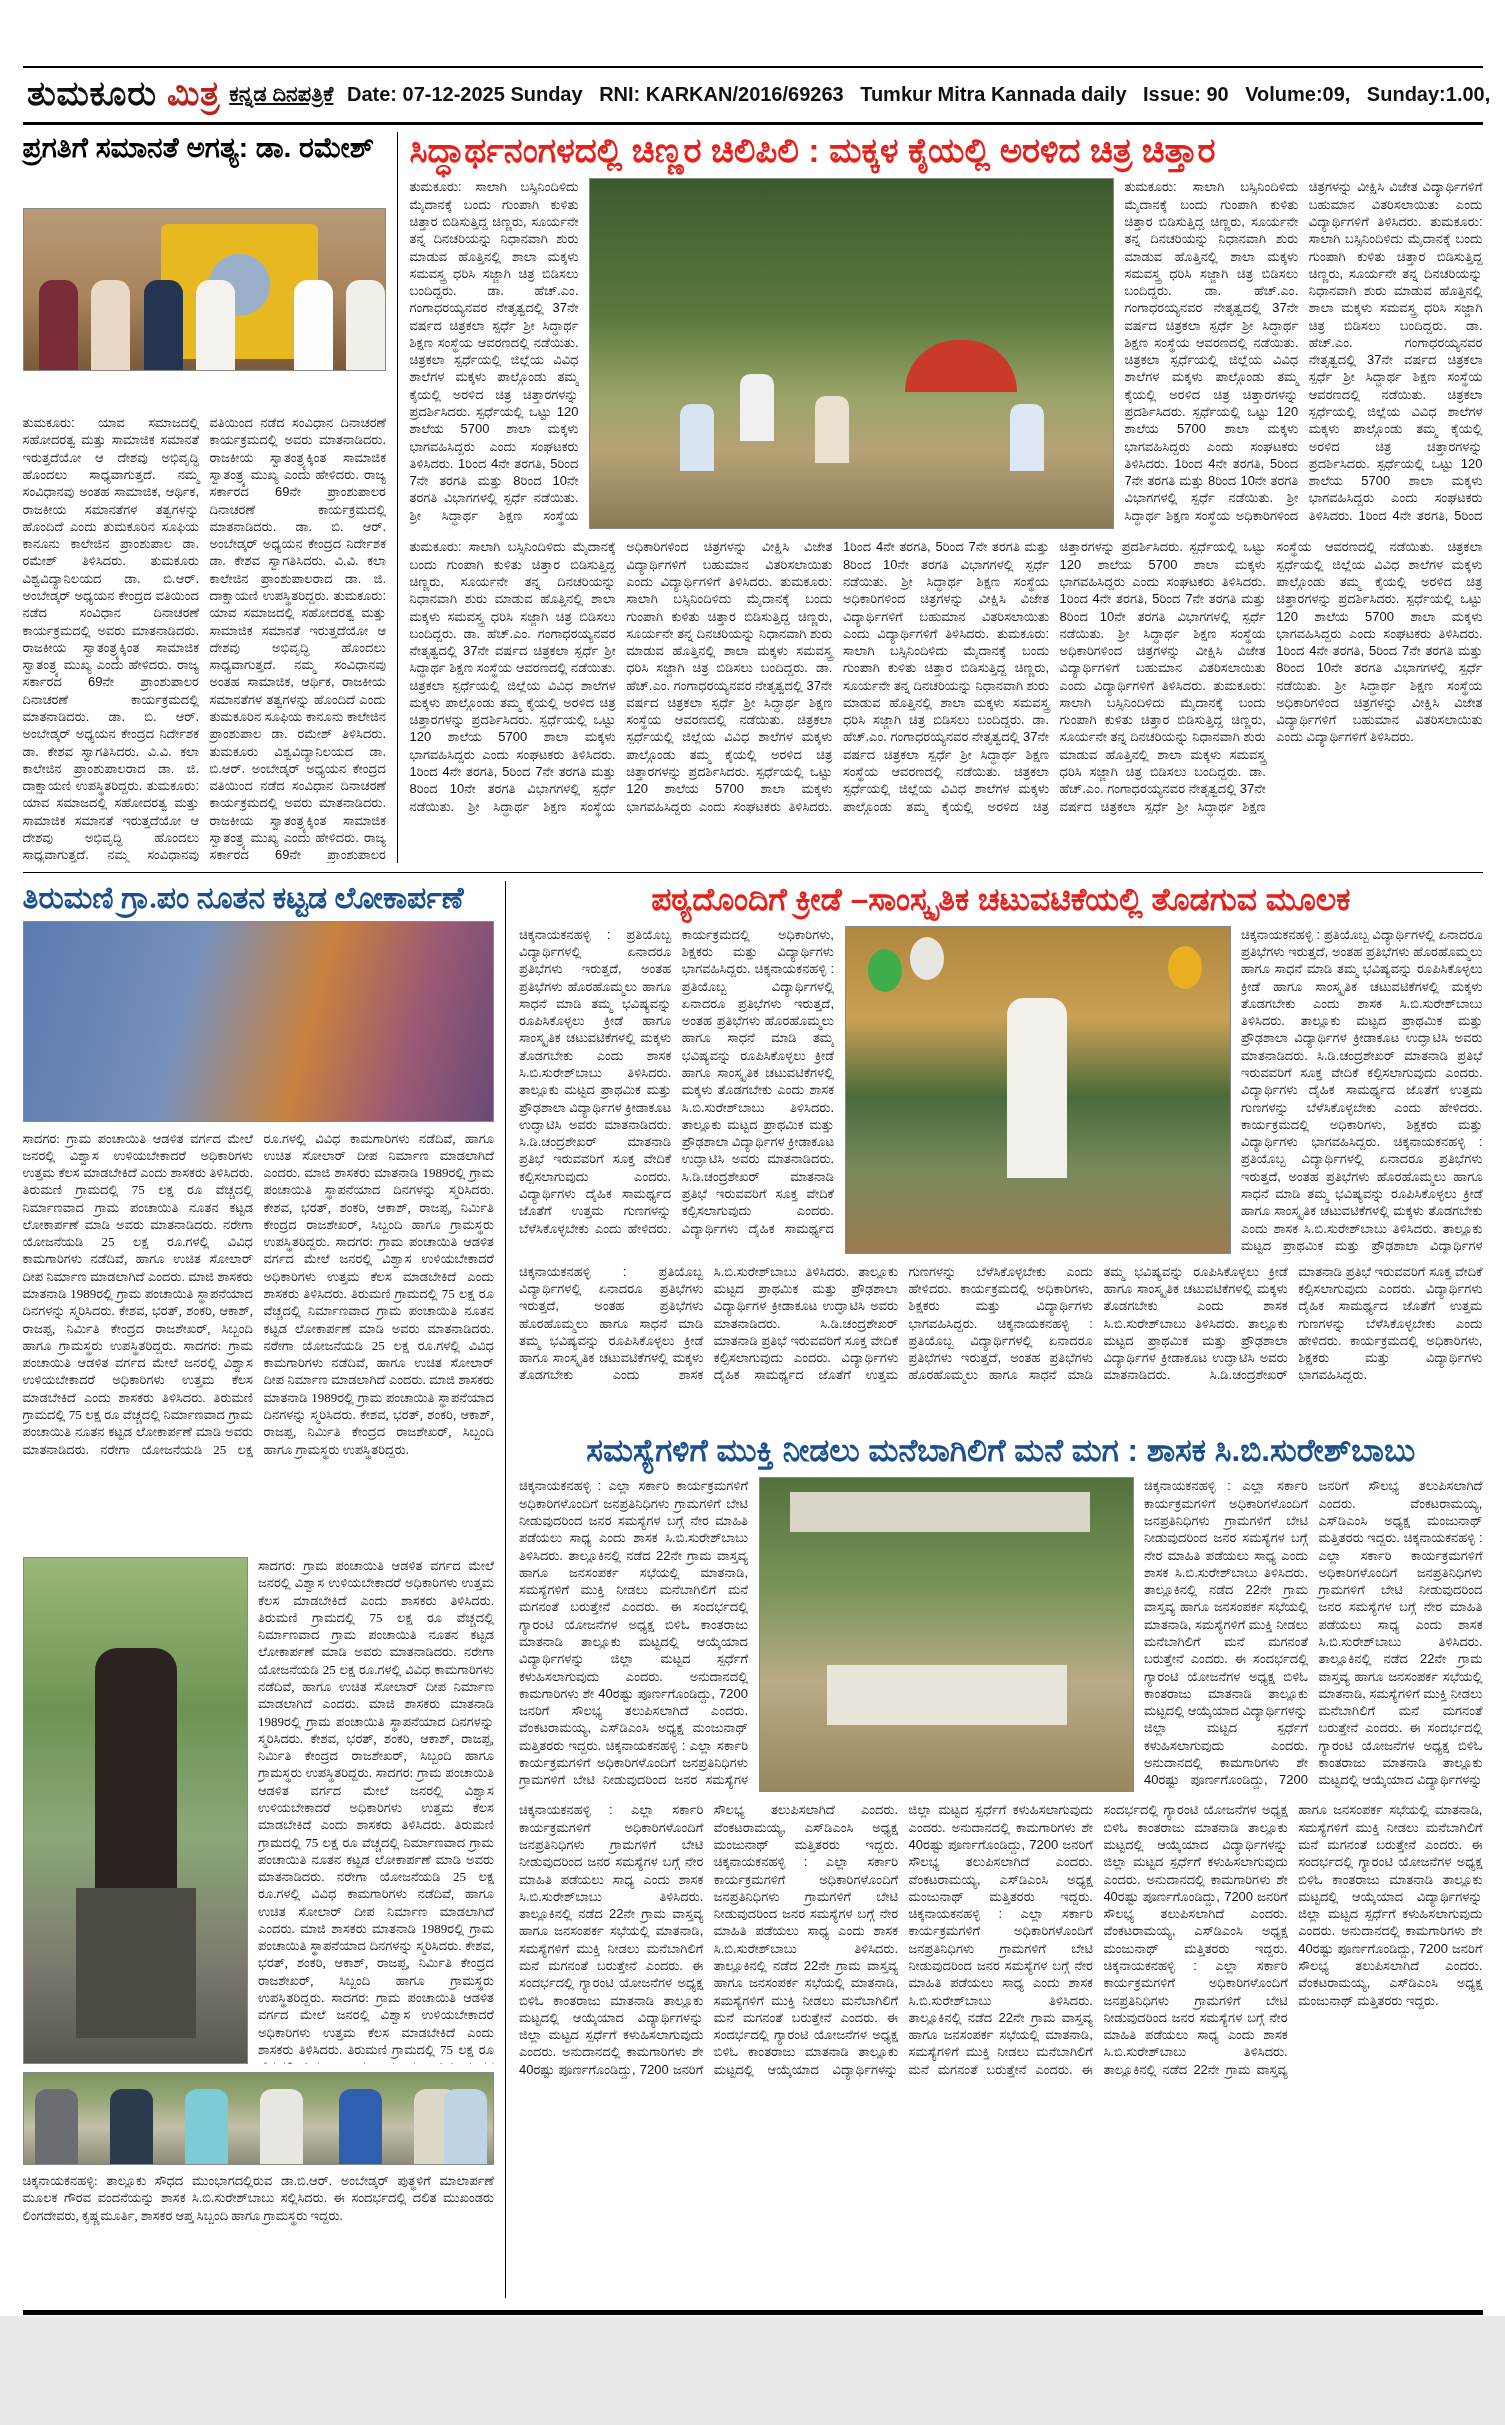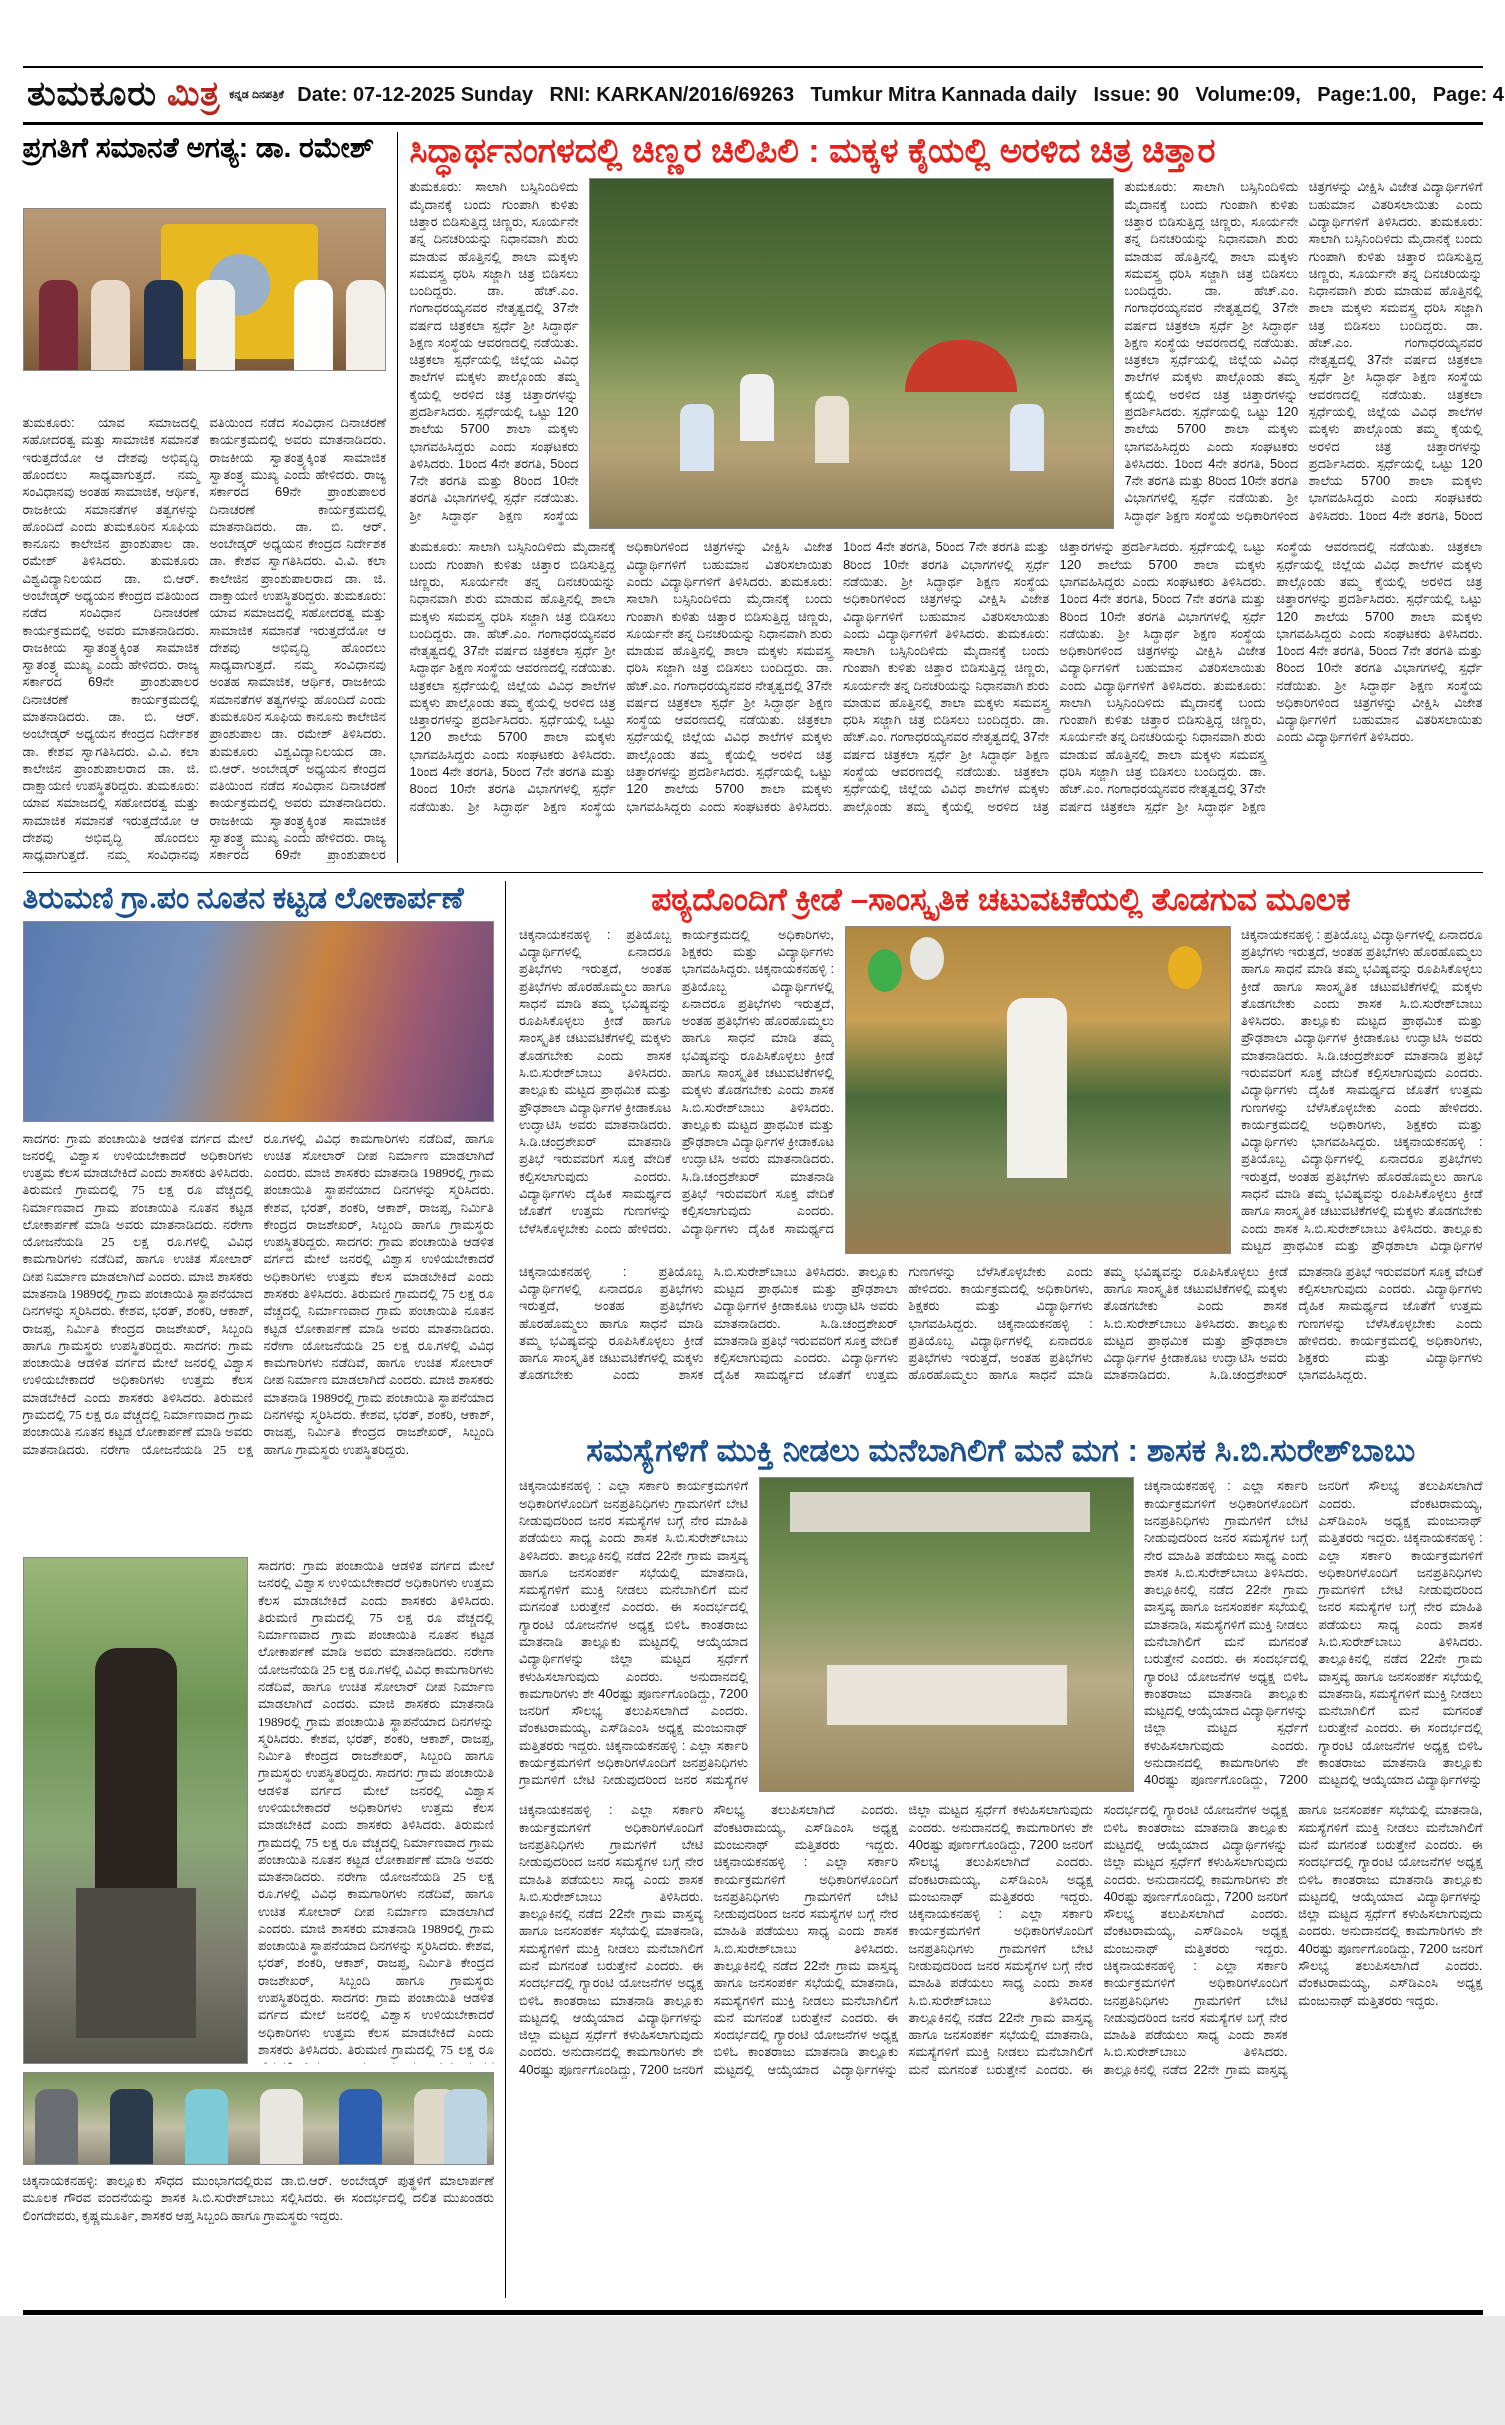--- a/index.html
+++ b/index.html
@@ -10,21 +10,21 @@
     font-family:"Liberation Sans", sans-serif;
   }
 
   
   .masthead {
     margin:66px 22.5px 0; border-top:2.2px solid #000; border-bottom:3px solid #000;
     display:flex; align-items:center; gap:13.5px; padding:6px 4.5px 7.5px;
   }
   .mast-title { font-size:34px; font-weight:bold; letter-spacing:0.7px; white-space:nowrap; }
   .mast-title .red { color:#b5251c; }
-  .mast-sub { font-size:11px; font-weight:bold; margin-left:-4.5px; white-space:nowrap; }
+  .mast-sub { font-size:21px; font-weight:bold; margin-left:-4.5px; white-space:nowrap;text-decoration:underline; }
   .mast-info { font-size:20px; font-weight:bold; display:flex; gap:16.5px; white-space:nowrap; flex:1; justify-content:flex-end; }
 
   
   .hl-black { font-weight:bold; color:#000; }
   .hl-red   { font-weight:bold; color:#e8201a; }
   .hl-blue  { font-weight:bold; color:#1a4f8f; }
   .bodytext {
     font-size:13px; line-height:1.33; text-align:justify; overflow:hidden;
     word-break:break-word;
   }
@@ -113,21 +113,21 @@
 
   <header class="masthead">
     <div class="mast-title"><span>ತುಮಕೂರು </span><span class="red">ಮಿತ್ರ</span></div>
     <div class="mast-sub">ಕನ್ನಡ ದಿನಪತ್ರಿಕೆ</div>
     <div class="mast-info">
       <span>Date: 07-12-2025 Sunday</span>
       <span>RNI: KARKAN/2016/69263</span>
       <span>Tumkur Mitra Kannada daily</span>
       <span>Issue: 90</span>
       <span>Volume:09,</span>
-      <span>Page:1.00,</span>
+      <span>Sunday:1.00,</span>
       <span>Page: 4</span>
     </div>
   </header>
 
   <section class="top-section">
 
     <article class="art1">
       <h1 class="hl-black">ಪ್ರಗತಿಗೆ ಸಮಾನತೆ ಅಗತ್ಯ: ಡಾ. ರಮೇಶ್</h1>
       <div class="photo photo-a1">
         <div class="garland"></div>

